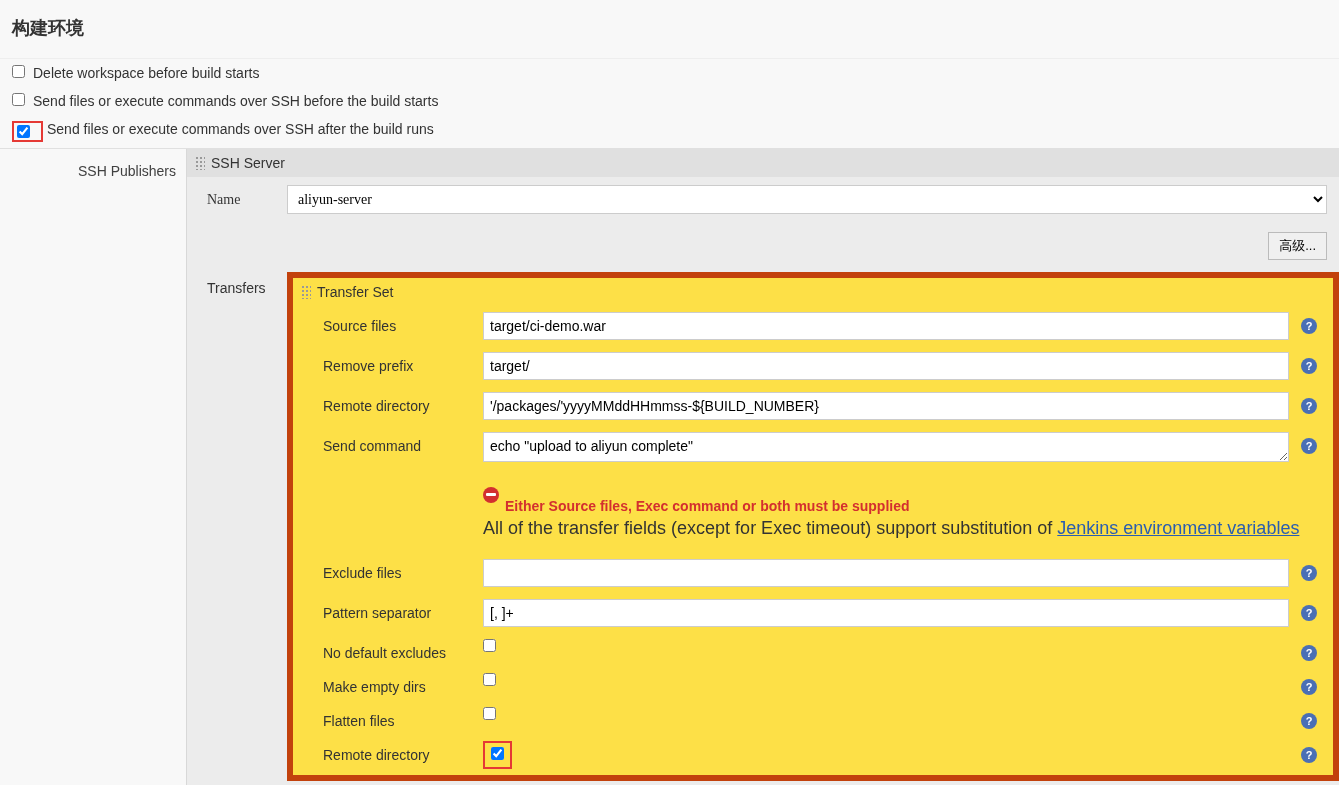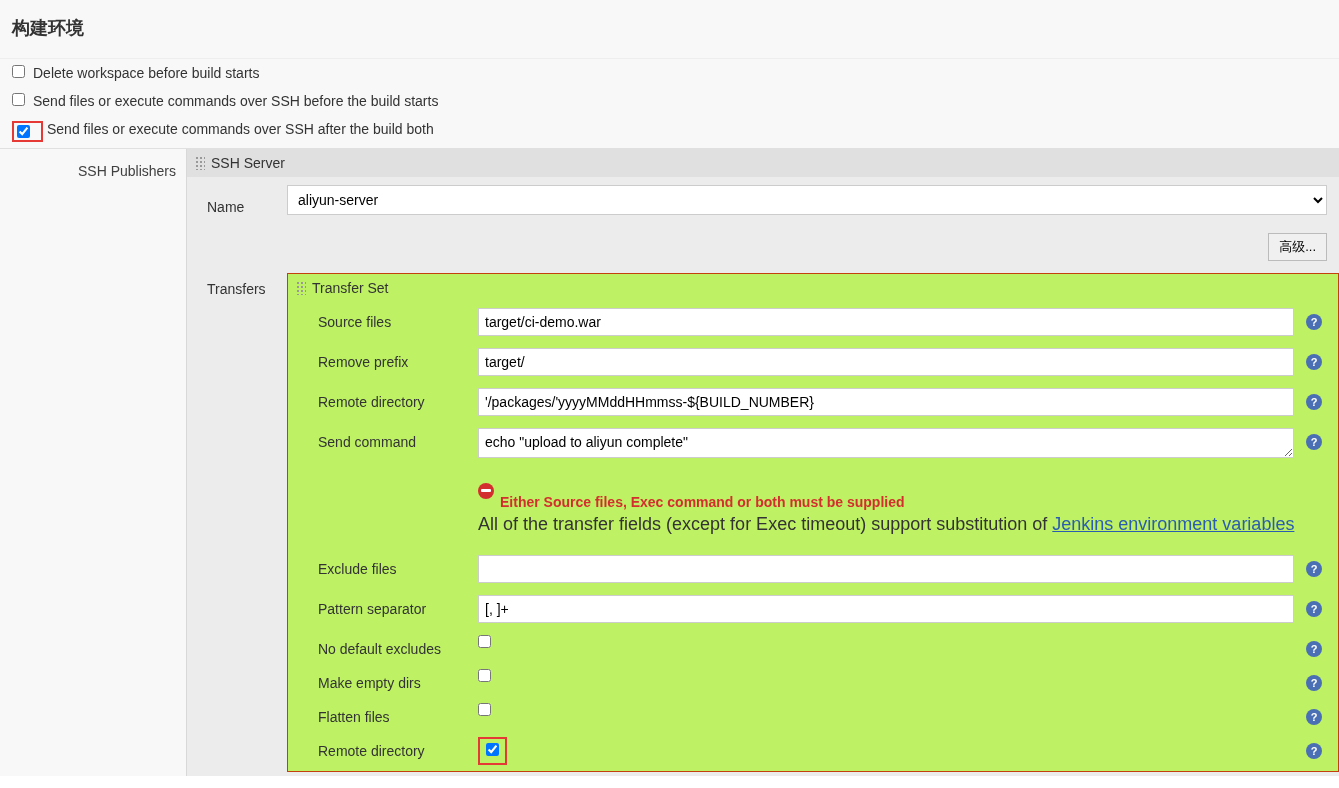--- a/index.html
+++ b/index.html
@@ -62,21 +62,22 @@
   .drag-handle {
     display:inline-block;
     width:10px;height:14px;
     background-image: radial-gradient(#999 1px, transparent 1px);
     background-size: 4px 4px;
     margin-right:6px;
   }
   .field-row {
     display: flex;
     padding: 8px 12px 8px 20px;
-    align-items: flex-end;
+    align-items: center;
+    font-family: Liberation Serif, serif;
   }
   .field-label {
     width: 80px;
     text-align: left;
     color: #333;
     font-size: 14px;
     flex-shrink:0;
   }
   .field-input-wrap { flex:1; }
   select.wide, input.wide, textarea.wide {
@@ -109,22 +110,22 @@
   }
   .transfers-label {
     width: 80px;
     font-size:14px;
     color:#333;
     padding-top:8px;
     flex-shrink:0;
   }
   .transfer-set {
     flex:1;
-    background:#bef264;
-    border:1px solid #c2410c;
+    background:#fde047;
+    border:6px solid #c2410c;
     margin-right:0;
   }
   .ts-header {
     padding:6px 8px;
     font-size:14px;
     display:flex;
     align-items:center;
   }
   .ts-row {
     display:flex;
@@ -210,21 +211,21 @@
   <span>Delete workspace before build starts</span>
 </div>
 <div class="checkbox-row">
   <input type="checkbox" style="">
   <span>Send files or execute commands over SSH before the build starts</span>
 </div>
 <div class="checkbox-row">
   <span class="highlight-box">
     <input type="checkbox" checked="" style="">
   </span>
-  <span>Send files or execute commands over SSH after the build both</span>
+  <span>Send files or execute commands over SSH after the build runs</span>
 </div>
 
 <div class="two-col">
   <div class="left-col">SSH Publishers</div>
   <div class="right-col">
 
     <div class="sub-header">
       <span class="drag-handle"></span>
       <span>SSH Server</span>
     </div>

